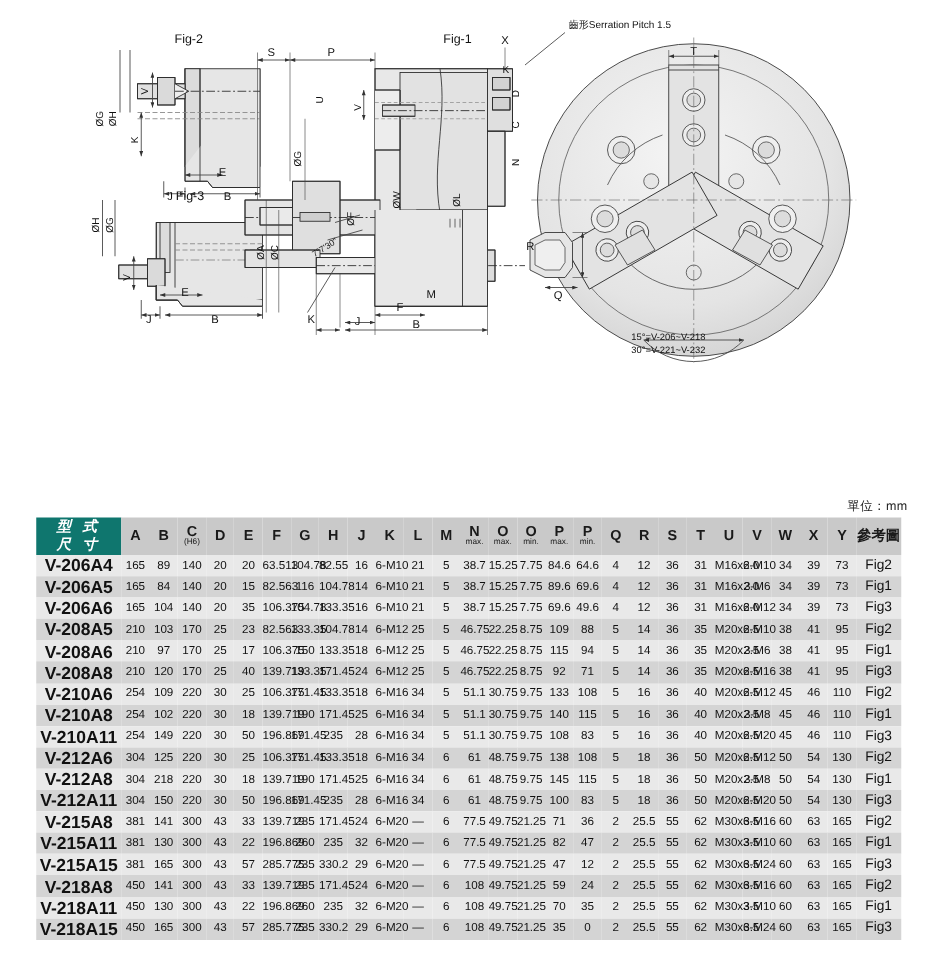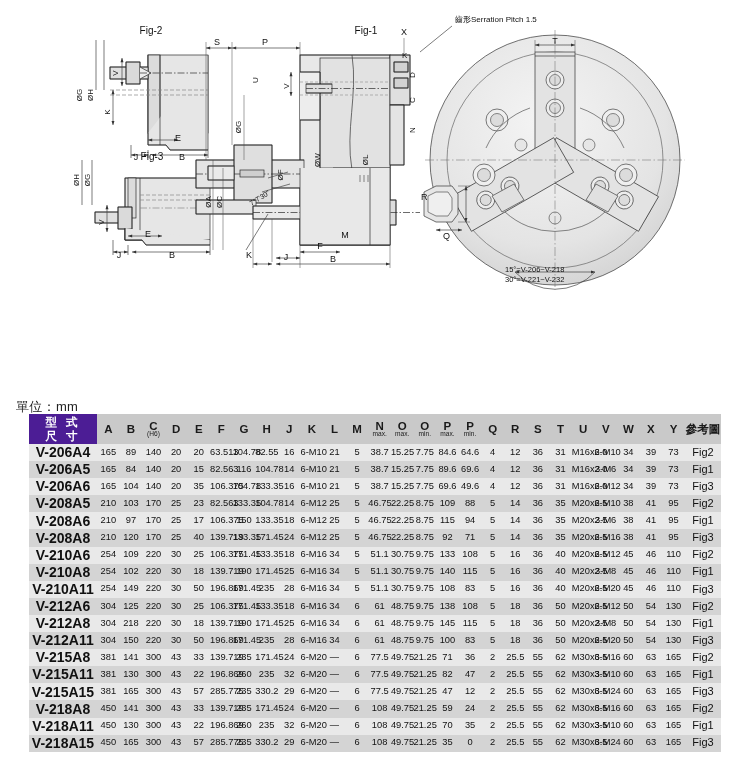--- a/index.html
+++ b/index.html
@@ -6,33 +6,33 @@
   body{
     width:750px;height:780px;background:#ffffff;
     font-family:"Liberation Sans","DejaVu Sans",sans-serif;
     color:#111;overflow:hidden;position:relative;
   }
   .drawing-area{position:absolute;left:0;top:0;width:750px;height:385px;}
   .drawing-area svg{display:block;}
 
   
   .unit-line{
-    position:absolute;left:16px;top:398px;width:722px;text-align:left;
-    font-size:13px;color:#222;letter-spacing:.3px;
+    position:absolute;left:4px;top:398px;width:722px;text-align:right;
+    font-size:10px;color:#222;letter-spacing:.3px;
   }
   .spec-wrap{position:absolute;left:29px;top:414px;width:692px;}
   table.spec{border-collapse:collapse;width:692px;table-layout:fixed;}
   table.spec th,table.spec td{
     padding:0;margin:0;text-align:center;vertical-align:middle;
     font-size:9.3px;line-height:1.05;white-space:nowrap;
   }
   thead th{height:30px;background:#c9c9c9;color:#1a1a1a;font-weight:bold;}
   thead th.model-head{
-    background:#4c1d95;color:#fff;font-weight:bold;font-size:10.5px;
-    letter-spacing:3px;line-height:1.25;
+    background:#0f766e;color:#fff;font-weight:bold;font-size:10.5px;
+    letter-spacing:3px;line-height:1.25;font-style:italic;
   }
   thead th .big{display:block;font-size:11.5px;font-weight:bold;}
   thead th .sub{display:block;font-size:6.6px;font-weight:normal;margin-top:-1px;}
   tbody td{height:17.1px;}
   tbody tr.odd td{background:#e9e9e9;}
   tbody tr.even td{background:#d4d4d4;}
   tbody td.model{font-weight:bold;font-size:14px;text-align:center;}
   tbody td.fig{font-size:11px;}
 </style>
 </head>

